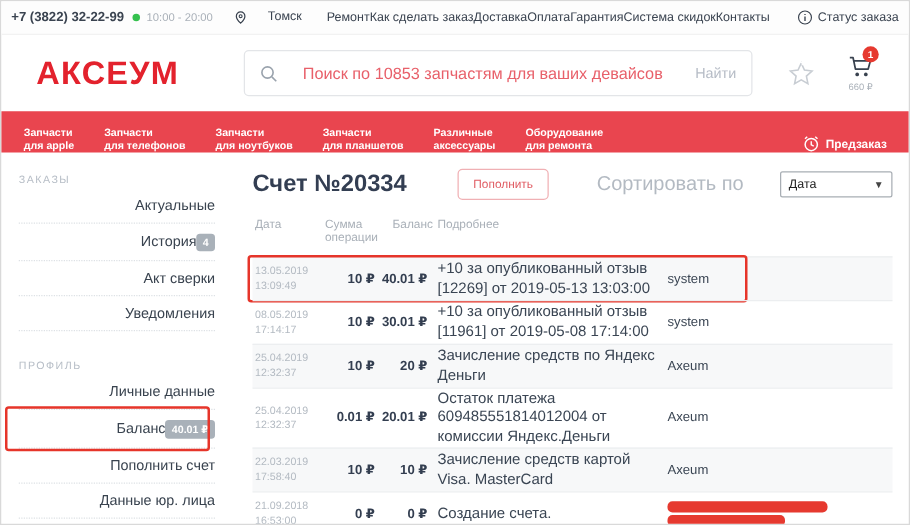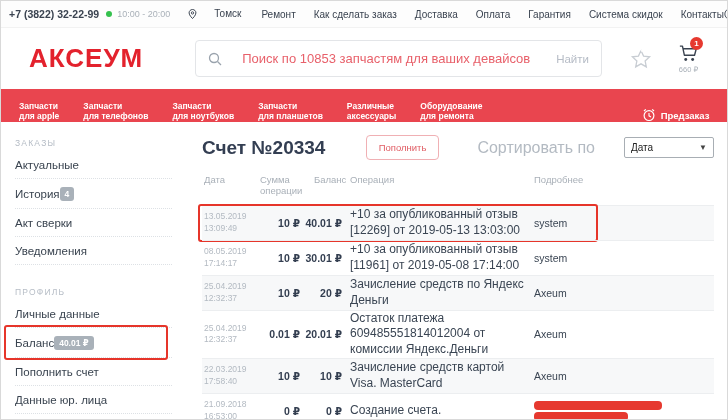--- a/index.html
+++ b/index.html
@@ -9,21 +9,21 @@
     background:#fff; color:#39424f; overflow:hidden;
   }
   .page { width:728px; height:420px; border:1px solid #d9d9d9; background:#fff; overflow:hidden; }
 
   
   .topbar { height:27px; display:flex; align-items:center; padding:0 8px; font-size:10px; color:#3a4350; border-bottom:1px solid #f2f2f2; background:#fdfdfd; }
   .phone { font-weight:700; font-size:10.5px; white-space:nowrap; }
   .dot { width:6px; height:6px; border-radius:50%; background:#35c14e; margin:0 5px 0 7px; flex:none; }
   .hours { color:#aab1b9; font-size:9px; white-space:nowrap; }
   .city { display:flex; align-items:flex-start; gap:17px; margin-left:18px; white-space:nowrap; }
-  .topbar-links { display:flex; gap:18px; margin-left:20px; }
+  .topbar-links { display:flex; gap:0; margin-left:20px; }
   .topbar-link { white-space:nowrap; cursor:pointer; }
   .status { margin-left:auto; display:flex; align-items:center; gap:4px; white-space:nowrap; cursor:pointer; }
 
   
   .header { height:61px; display:flex; align-items:center; padding:0 28px; }
   .logo { font-size:26px; font-weight:800; color:#e3222d; letter-spacing:1px; white-space:nowrap; cursor:pointer; }
   .search { margin-left:52px; width:412px; height:37px; border:1px solid #e3e5e8; border-radius:4px; display:flex; align-items:center; padding:0 12px; }
   .search input { flex:1; border:none; outline:none; font-size:13px; text-align:center; font-family:inherit; color:#e8545e; background:transparent; }
   .search input::placeholder { color:#e8606a; opacity:1; }
   .search-go { color:#b6bcc6; font-size:11.5px; margin-left:6px; cursor:pointer; white-space:nowrap; }
@@ -36,21 +36,21 @@
   .nav { height:33px; background:#e9454f; display:flex; align-items:flex-end; padding:0 6px 0 18px; color:#fff; }
   .nav-cat { font-size:8.5px; font-weight:700; line-height:1.25; white-space:pre-line; margin-right:24px; cursor:pointer; }
   .promos { margin-left:auto; display:flex; align-items:center; gap:21px; padding-right:6px;flex-direction:column; }
   .promo { display:flex; align-items:center; gap:5px; font-size:9.5px; font-weight:700; cursor:pointer; white-space:nowrap; }
 
   
   .content { display:flex; height:299px; }
   .sidebar { width:185px; flex:none; padding:16px 14px 0 14px; }
   .side-label { font-size:8.5px; letter-spacing:1.2px; color:#b6bdc6; margin-bottom:3px; }
   .side-label + .side-item { border-top:none; }
-  .side-item { position:relative; display:flex; justify-content:flex-start; align-items:center; padding:7.5px 0; border-bottom:1px dotted #dde1e5; font-size:11.5px; color:#39434f; cursor:pointer; }
+  .side-item { position:relative; display:flex; justify-content:flex-end; align-items:center; padding:7.5px 0; border-bottom:1px dotted #dde1e5; font-size:11.5px; color:#39434f; cursor:pointer; }
   .side-badge { background:#a9b1b9; color:#fff; font-size:8.5px; font-weight:700; padding:2px 5px; border-radius:3px; }
   .side-gap { height:22px; }
   .annotation-box { position:absolute; left:-11px; right:4px; top:-3px; bottom:-3px; border:2px solid #e6352a; border-radius:3px; pointer-events:none; }
 
   .main { flex:1; padding:13px 13px 0 16px; }
   .title-row { display:flex; align-items:center; margin-bottom:12px;gap:22px; }
   .page-title { font-size:19px; font-weight:800; color:#333e52; }
   .topup-btn { margin-left:auto; margin-right:16px; background:#fff; border:1px solid #f0b0b4; border-radius:4px; color:#e05c63; font-size:9.5px; padding:6px 12px; cursor:pointer; font-family:inherit; }
   .sort-label { color:#b3bac2; font-size:16px; margin-right:7px; white-space:nowrap; }
   .sort-select { width:90px; border:1px solid #a8aeb4; border-radius:2px; font-size:10px; color:#222; padding:4px 6px; display:flex; align-items:center; justify-content:space-between; cursor:pointer; background:#fff; }
@@ -240,21 +240,20 @@
           <span>Дата</span>
           <span class="sort-caret">▼</span>
         </div>
       </div>
 
       <div class="table">
         <div class="thead" id="thead">
             <div class="th th-date">Дата</div>
             <div class="th th-amount">Сумма операции</div>
             <div class="th th-balance">Баланс</div>
-            <div class="th th-operation">Операция</div>
             <div class="th th-details">Подробнее</div>
           </div>
         <div id="tbody">
             <div class="trow shaded">
               <div class="c-date">
                 <div>13.05.2019</div>
                 <div>13:09:49</div>
               </div>
               <div class="c-amount">10 ₽</div>
               <div class="c-balance">40.01 ₽</div>

